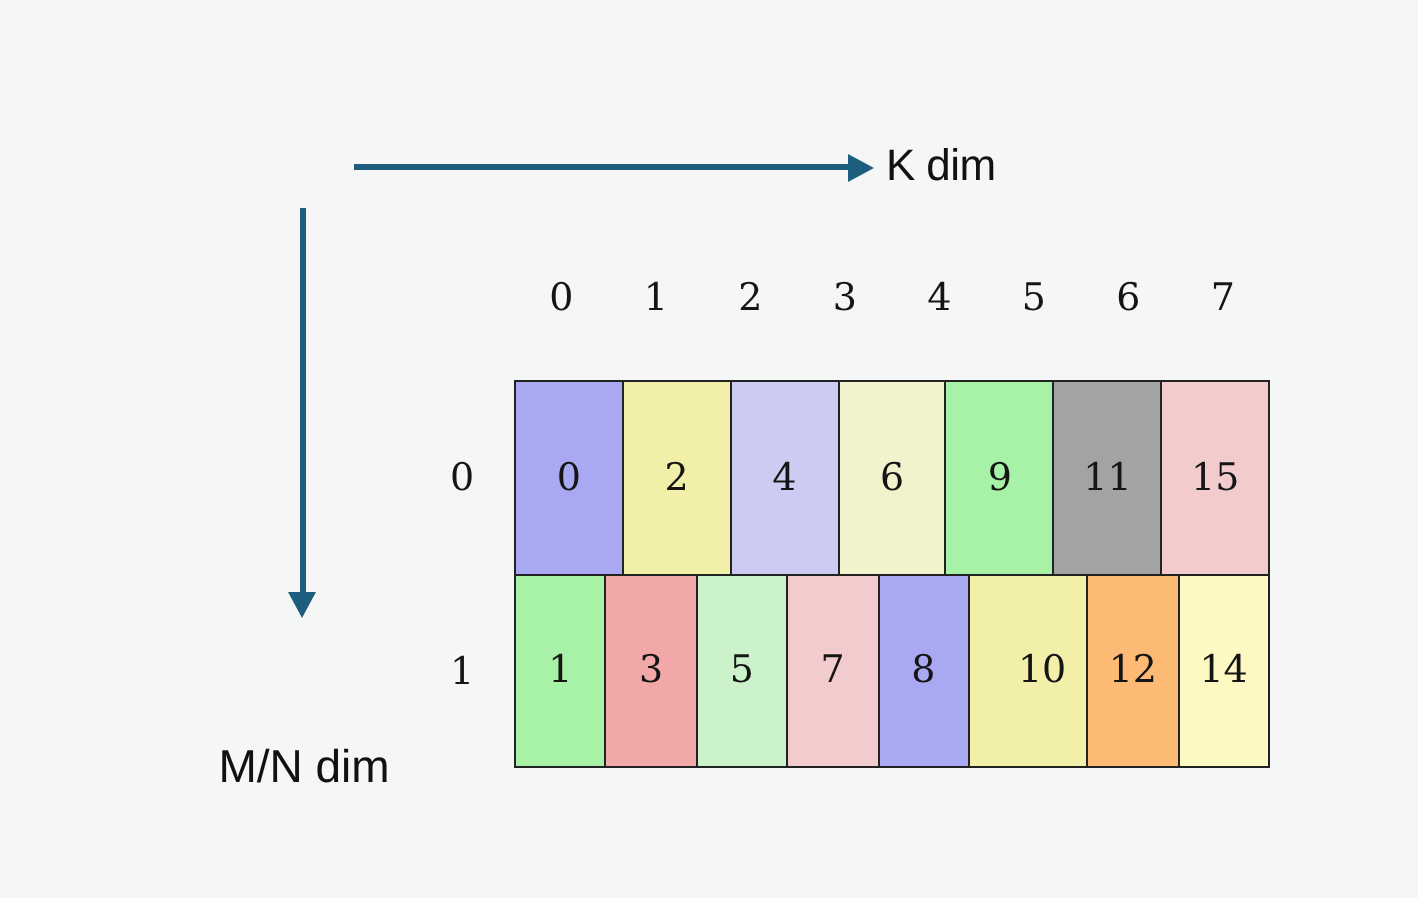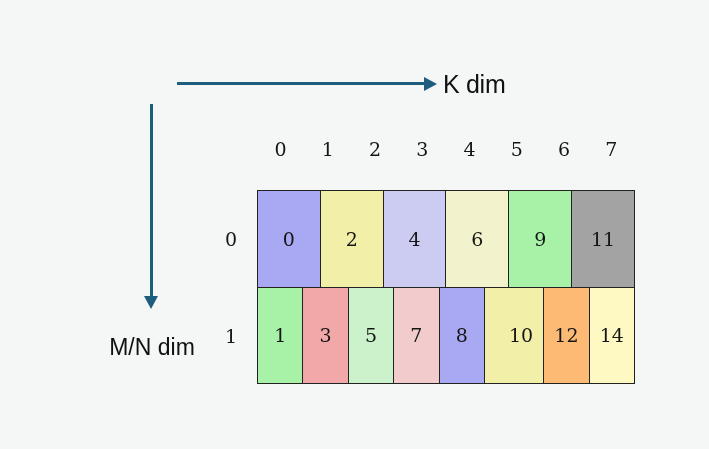--- a/index.html
+++ b/index.html
@@ -55,36 +55,36 @@
     border-left: 7px solid transparent;
     border-right: 7px solid transparent;
     border-top: 13px solid #1d5e7e;
   }
 
   
   .k-dim-label {
     position: absolute;
     left: 443px;
     top: 70px;
-    font-size: 25px;
+    font-size: 22px;
     color: #111111;
     white-space: nowrap;
     letter-spacing: -0.3px;
   }
   .mn-dim-label {
     position: absolute;
     left: 42px;
     top: 332px;
     width: 220px;
     text-align: center;
     font-size: 23px;
     line-height: 30px;
     color: #111111;
   }
-  .mn-dim-label div { white-space: nowrap; }
+  .mn-dim-label div { white-space: nowrap; margin-top: 36px; }
 
   
   .col-headers {
     position: absolute;
     left: 257px;
     top: 138px;
     width: 378px;
     display: flex;
   }
   .col-header {
@@ -179,20 +179,21 @@
     </div>
 
   <div class="grid" id="grid">
       <div class="grid-row">
         <div class="cell" style="background: rgb(169, 168, 242);">0</div>
         <div class="cell" style="background: rgb(242, 240, 168);">2</div>
         <div class="cell" style="background: rgb(204, 204, 242);">4</div>
         <div class="cell" style="background: rgb(242, 242, 204);">6</div>
         <div class="cell" style="background: rgb(168, 242, 168);">9</div>
         <div class="cell" style="background: #a3a3a3;">11</div>
+        <div class="cell" style="background: rgb(242, 204, 204);">15</div>
       </div>
       <div class="grid-row">
         <div class="cell" style="background: rgb(168, 242, 168);">1</div>
         <div class="cell" style="background: rgb(242, 168, 168);">3</div>
         <div class="cell" style="background: rgb(204, 242, 204);">5</div>
         <div class="cell" style="background: rgb(242, 204, 204);">7</div>
         <div class="cell" style="background: rgb(169, 168, 242);">8</div>
         <div class="cell" style="background: rgb(242, 240, 168); padding-left: 14px;">10</div>
         <div class="cell" style="background: #fdba74;">12</div>
         <div class="cell" style="background: #fef9c3;">14</div>

